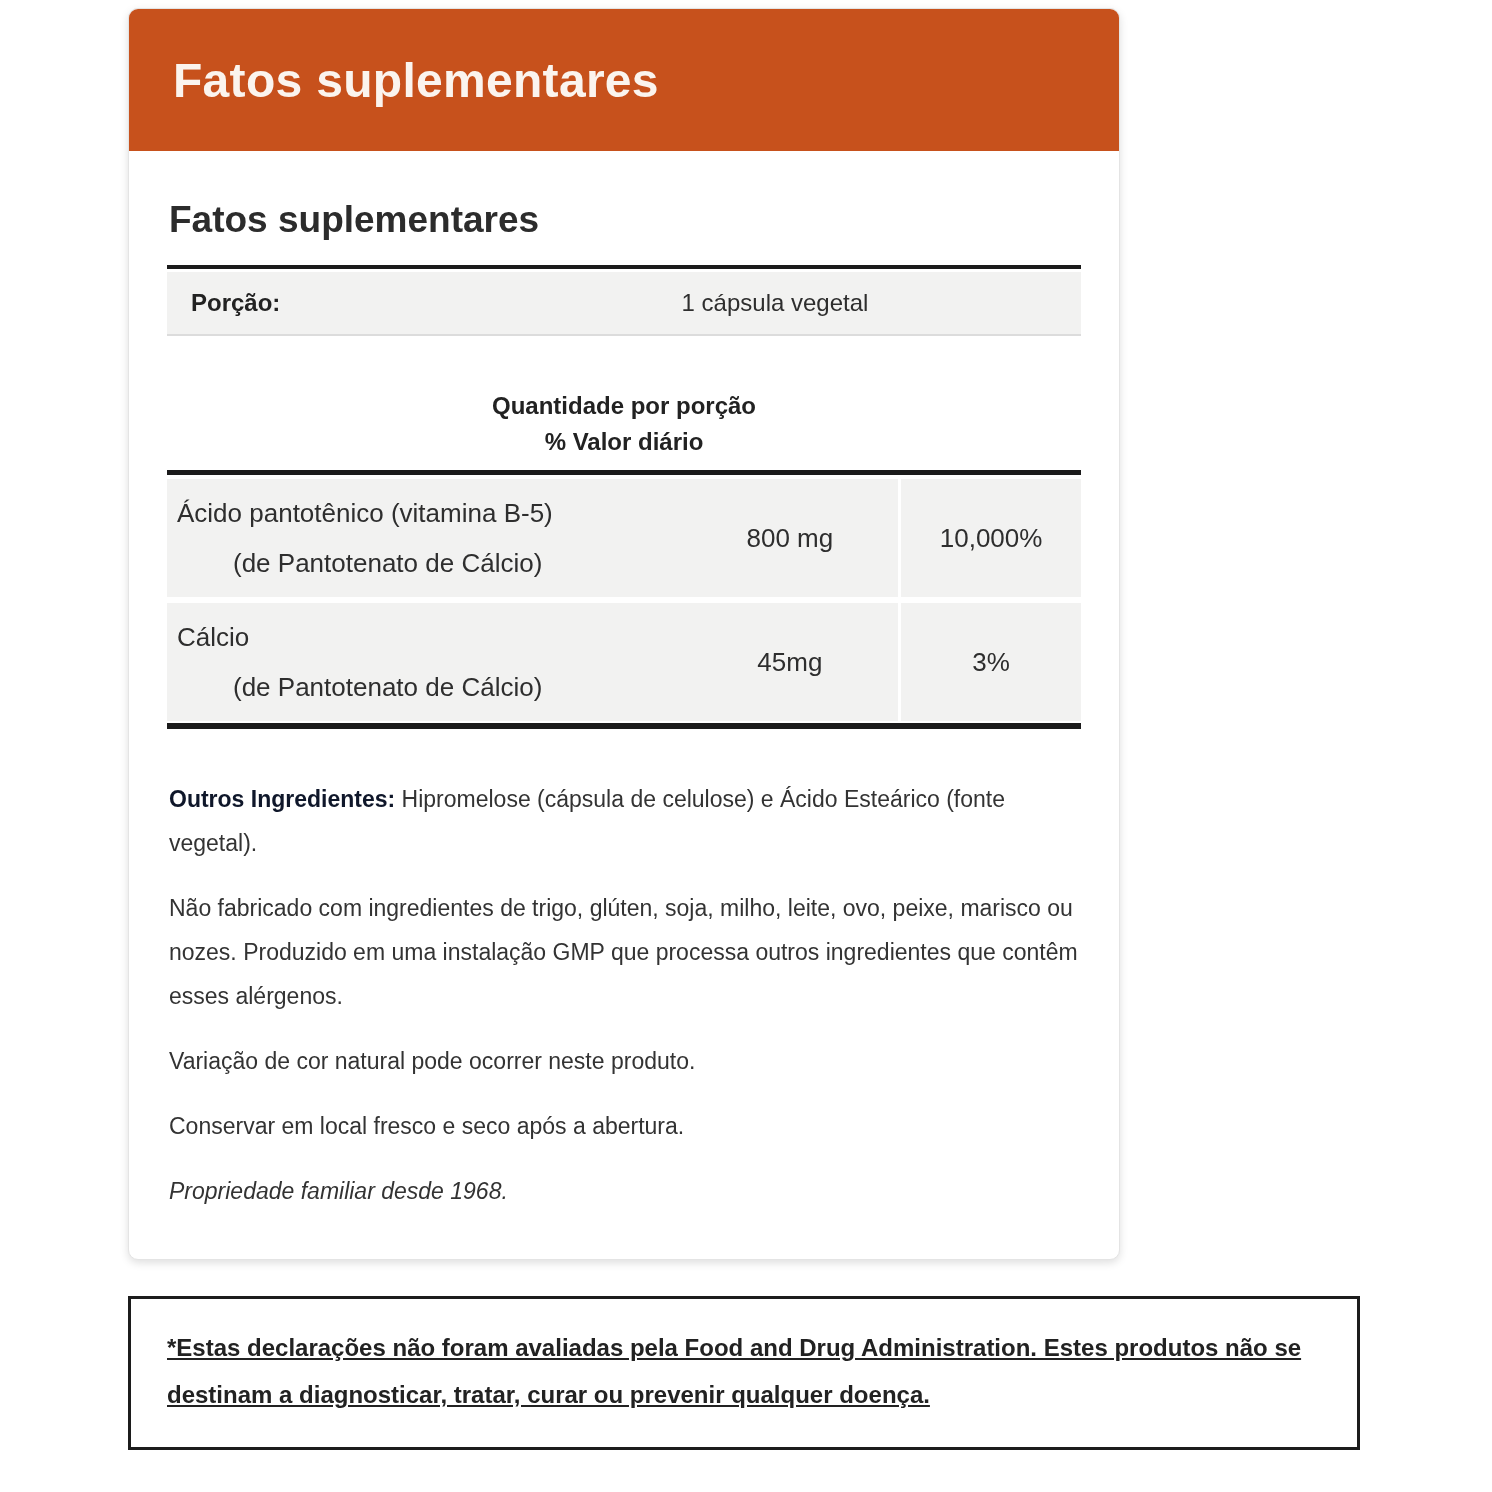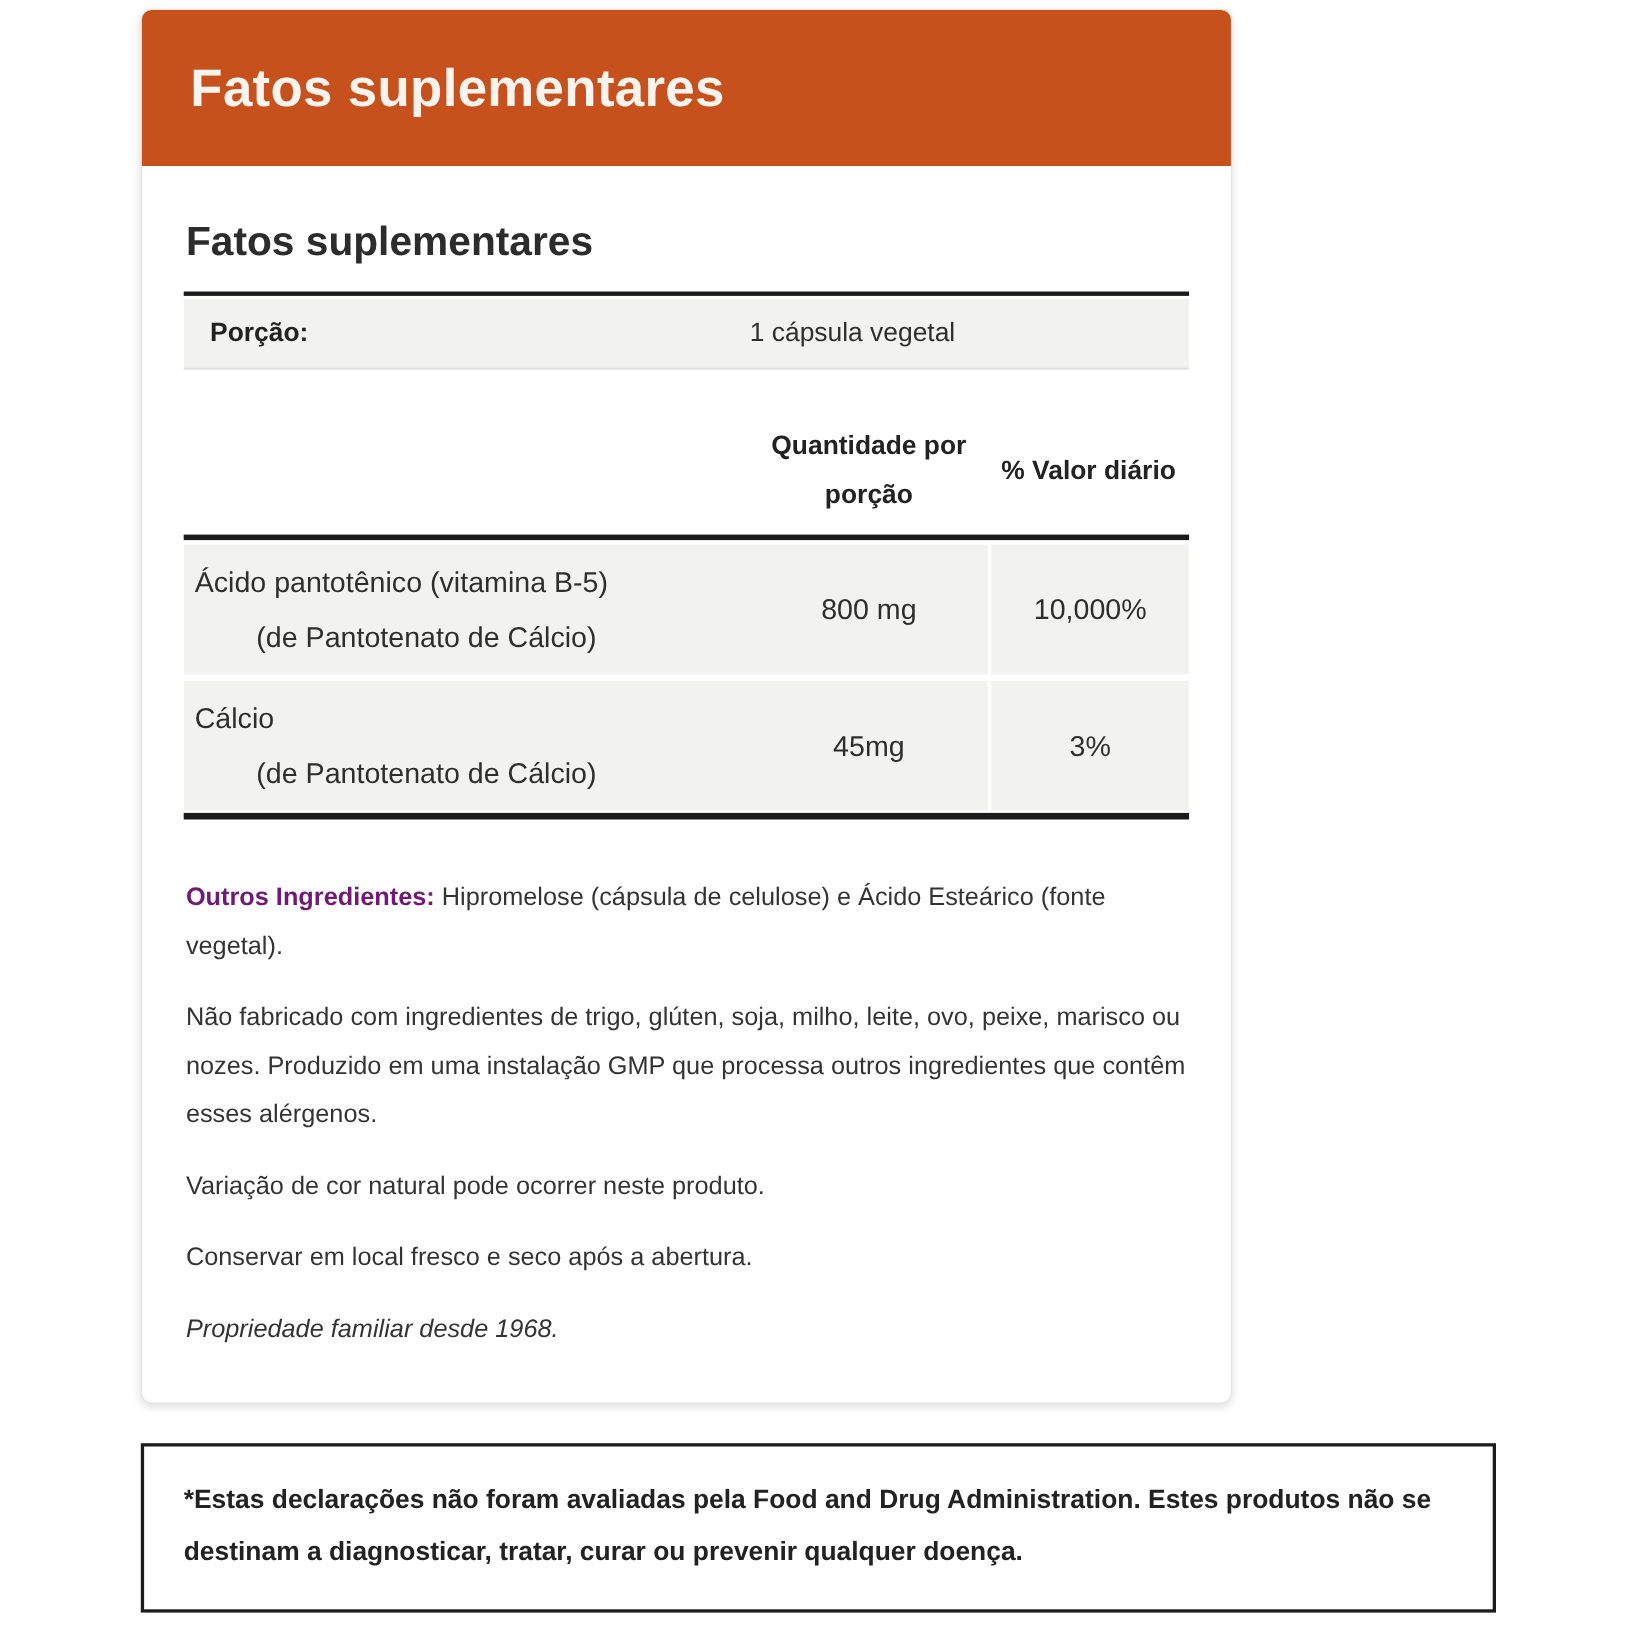--- a/index.html
+++ b/index.html
@@ -64,20 +64,21 @@
     padding-left: 24px;
   }
   .serving-value { font-size: 24px; color: #2e2e2e; }
 
   
   .col-headers {
     display: flex;
     align-items: center;
     margin-top: 48px;
     margin-bottom: 14px;
+    flex-direction: column;
   }
   .col-spacer { flex: 0 0 56.3%; }
   .col-amount-header {
     flex: 0 0 23.7%;
     text-align: center;
     font-weight: bold;
     font-size: 24px;
     line-height: 44px;
     color: #222;
   }
@@ -123,37 +124,38 @@
   }
   .bottom-rule { border-top: 6px solid #1b1b1b; margin-bottom: 48px; }
 
   
   .para {
     font-size: 23px;
     line-height: 44px;
     color: #333;
     margin: 0 0 21px 2px;
   }
-  .para strong { color: #701a75; }
+  .para strong { color: #0f172a; }
   .para.italic { font-style: italic; }
   .para:last-child { margin-bottom: 0; }
 
   
   .disclaimer-box {
     margin: 36px 0 4px 128px;
     width: 1232px;
     border: 3px solid #1c1c1c;
     background: #fff;
     padding: 25px 36px 29px 36px;
   }
   .disclaimer-text {
     font-weight: bold;
     font-size: 24px;
     line-height: 47px;
     color: #222;
+    text-decoration: underline;
   }
 </style>
 </head>
 <body>
 
 <div class="page">
 
   <div class="card">
 
     <div class="card-header">

